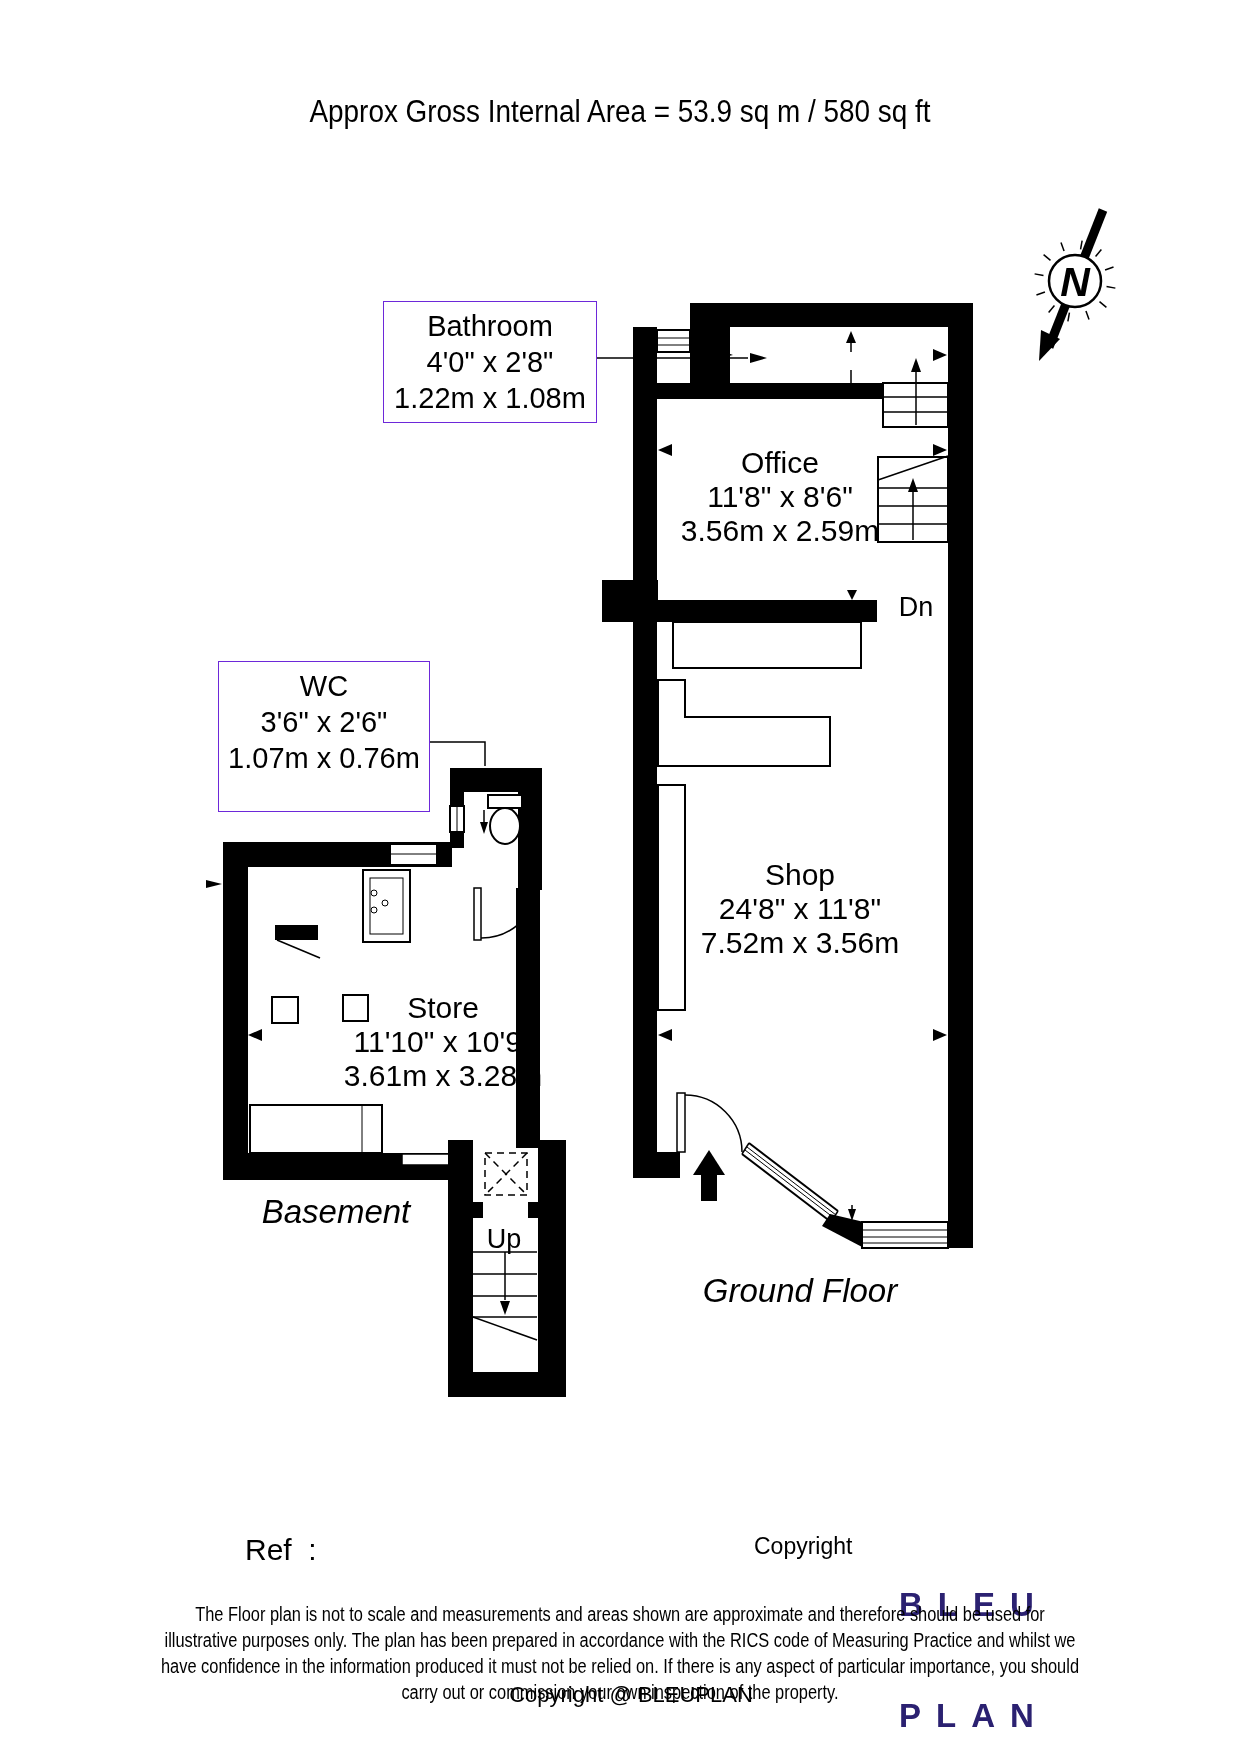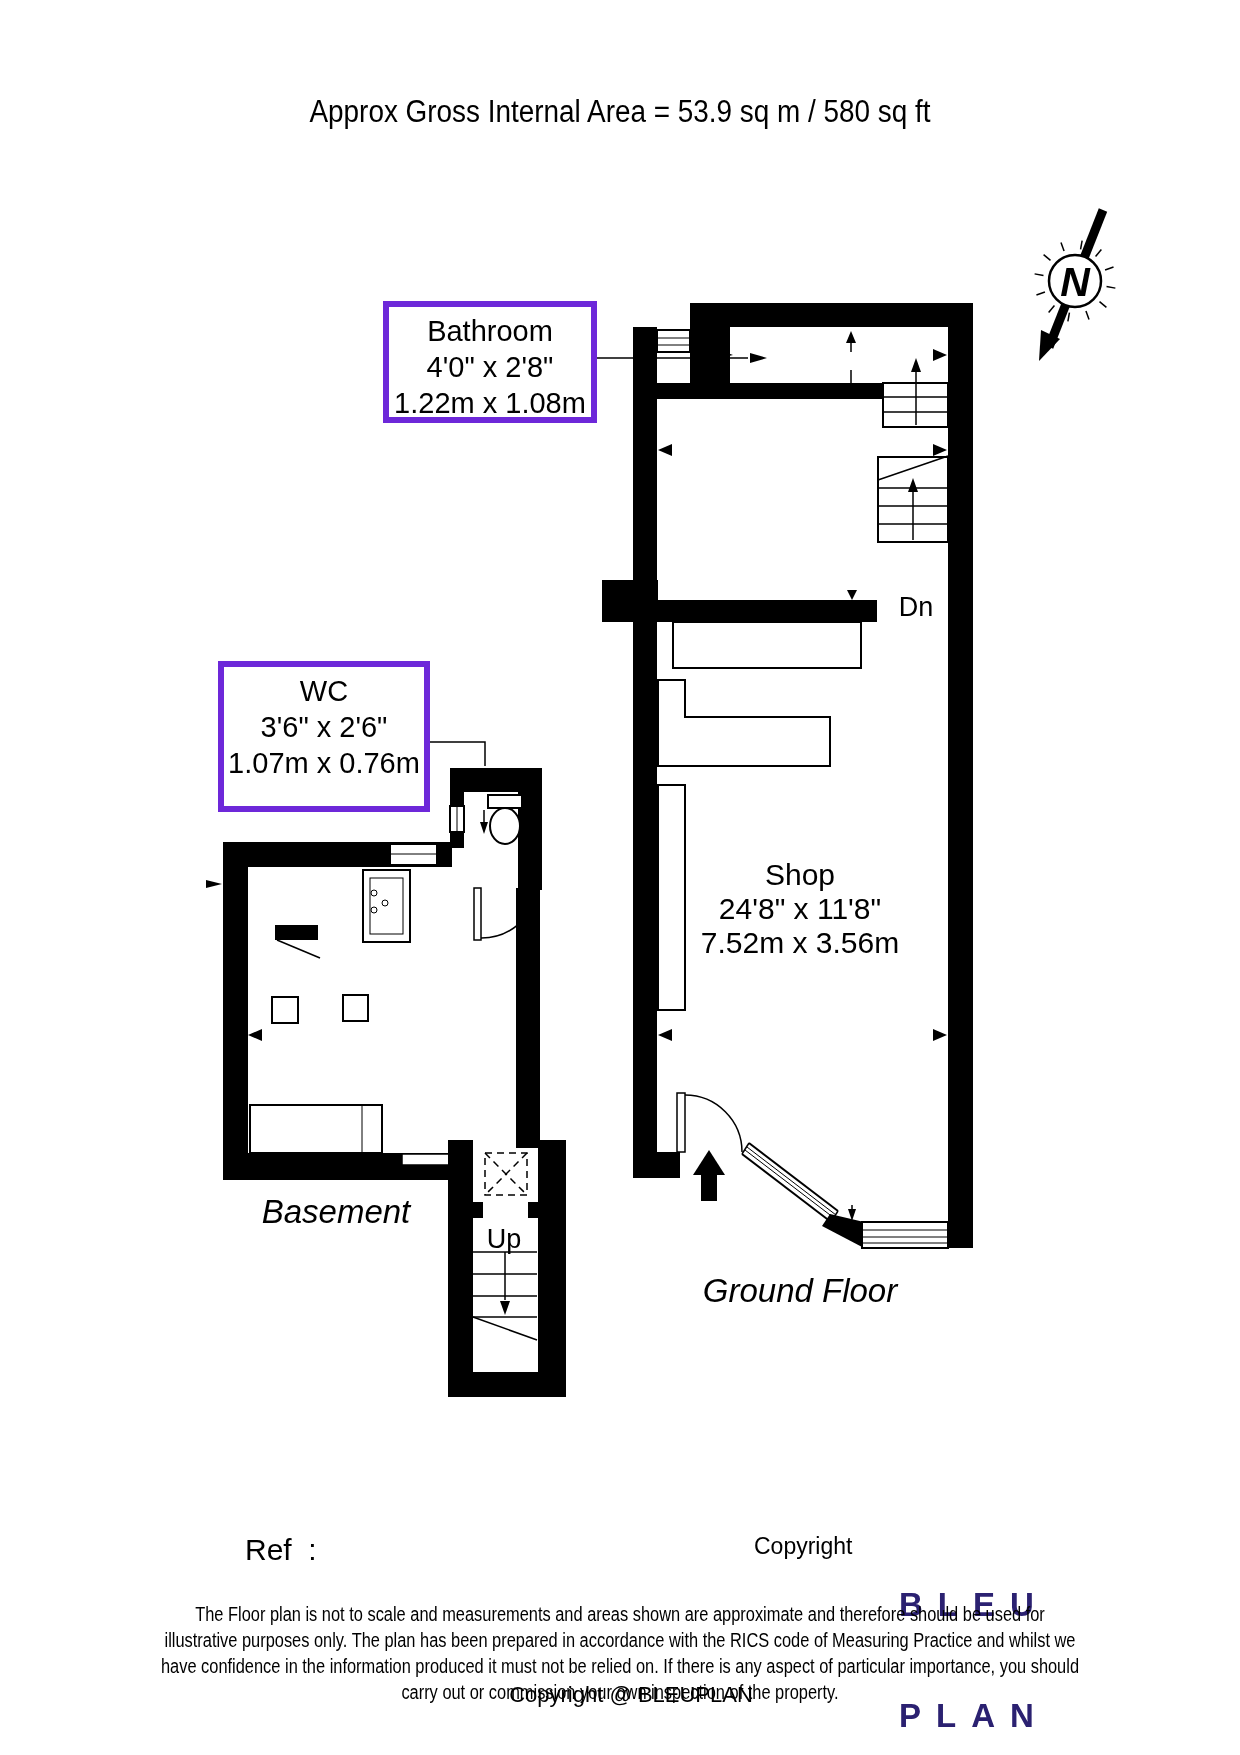--- a/index.html
+++ b/index.html
@@ -3,21 +3,21 @@
 <meta charset="utf-8">
 <style>
   html,body{margin:0;padding:0;background:#fff;}
   .page{position:relative;width:1240px;height:1755px;background:#fff;overflow:hidden;
         font-family:"Liberation Sans", sans-serif;color:#000;}
   .plan-svg{position:absolute;left:0;top:0;}
   .title{position:absolute;top:22px;left:0;right:0;text-align:center;
          font-size:56px;font-weight:bold;letter-spacing:-1px;}
   .subtitle{position:absolute;top:94px;left:0;right:0;text-align:center;
             font-size:31px;transform:scaleX(.9);}
-  .labelbox{position:absolute;border:6px solid #6d28d9;background:#fff;text-align:center;
+  .labelbox{position:absolute;border:1px solid #6d28d9;background:#fff;text-align:center;
             font-size:29px;line-height:36px;padding-top:6px;box-sizing:border-box;}
   .roomlabel{position:absolute;text-align:center;font-size:30px;line-height:34px;
              white-space:nowrap;transform:translateX(-50%);}
   .floorlabel{position:absolute;font-size:33px;white-space:nowrap;transform:translateX(-50%);font-style:italic;}
   .stairlabel{position:absolute;font-size:27px;white-space:nowrap;transform:translateX(-50%);}
   .ref{position:absolute;left:245px;top:1533px;font-size:30px;white-space:pre;}
   .copyright{position:absolute;left:754px;top:1533px;font-size:23px;}
   .logo{position:absolute;left:899px;top:1512px;color:#2b2171;font-weight:bold;
         font-size:33px;line-height:37px;letter-spacing:15px;white-space:pre;}
   .disclaimer{position:absolute;left:0;right:0;top:1601px;text-align:center;
@@ -205,27 +205,37 @@
     <div>4'0" x 2'8"</div>
     <div>1.22m x 1.08m</div>
   </div>
 
   <div class="labelbox" style="left:218px;top:661px;width:212px;height:151px;">
     <div>WC</div>
     <div>3'6" x 2'6"</div>
     <div>1.07m x 0.76m</div>
   </div>
 
+  <div class="roomlabel" style="left:780px;top:446px;">
+    <div>Office</div>
+    <div>11'8" x 8'6"</div>
+    <div>3.56m x 2.59m</div>
+  </div>
 
   <div class="roomlabel" style="left:800px;top:858px;">
     <div>Shop</div>
     <div>24'8" x 11'8"</div>
     <div>7.52m x 3.56m</div>
   </div>
 
+  <div class="roomlabel" style="left:443px;top:991px;">
+    <div>Store</div>
+    <div>11'10" x 10'9"</div>
+    <div>3.61m x 3.28m</div>
+  </div>
 
   <div class="stairlabel" style="left:916px;top:544px;margin-top:48px;">Dn</div>
   <div class="stairlabel" style="left:504px;top:1224px;">Up</div>
 
   <div class="floorlabel" style="left:800px;top:1272px;">Ground Floor</div>
   <div class="floorlabel" style="left:336px;top:1193px;">Basement</div>
 
   <div class="ref">Ref  :</div>
   <div class="copyright">Copyright</div>
   <div class="logo">

